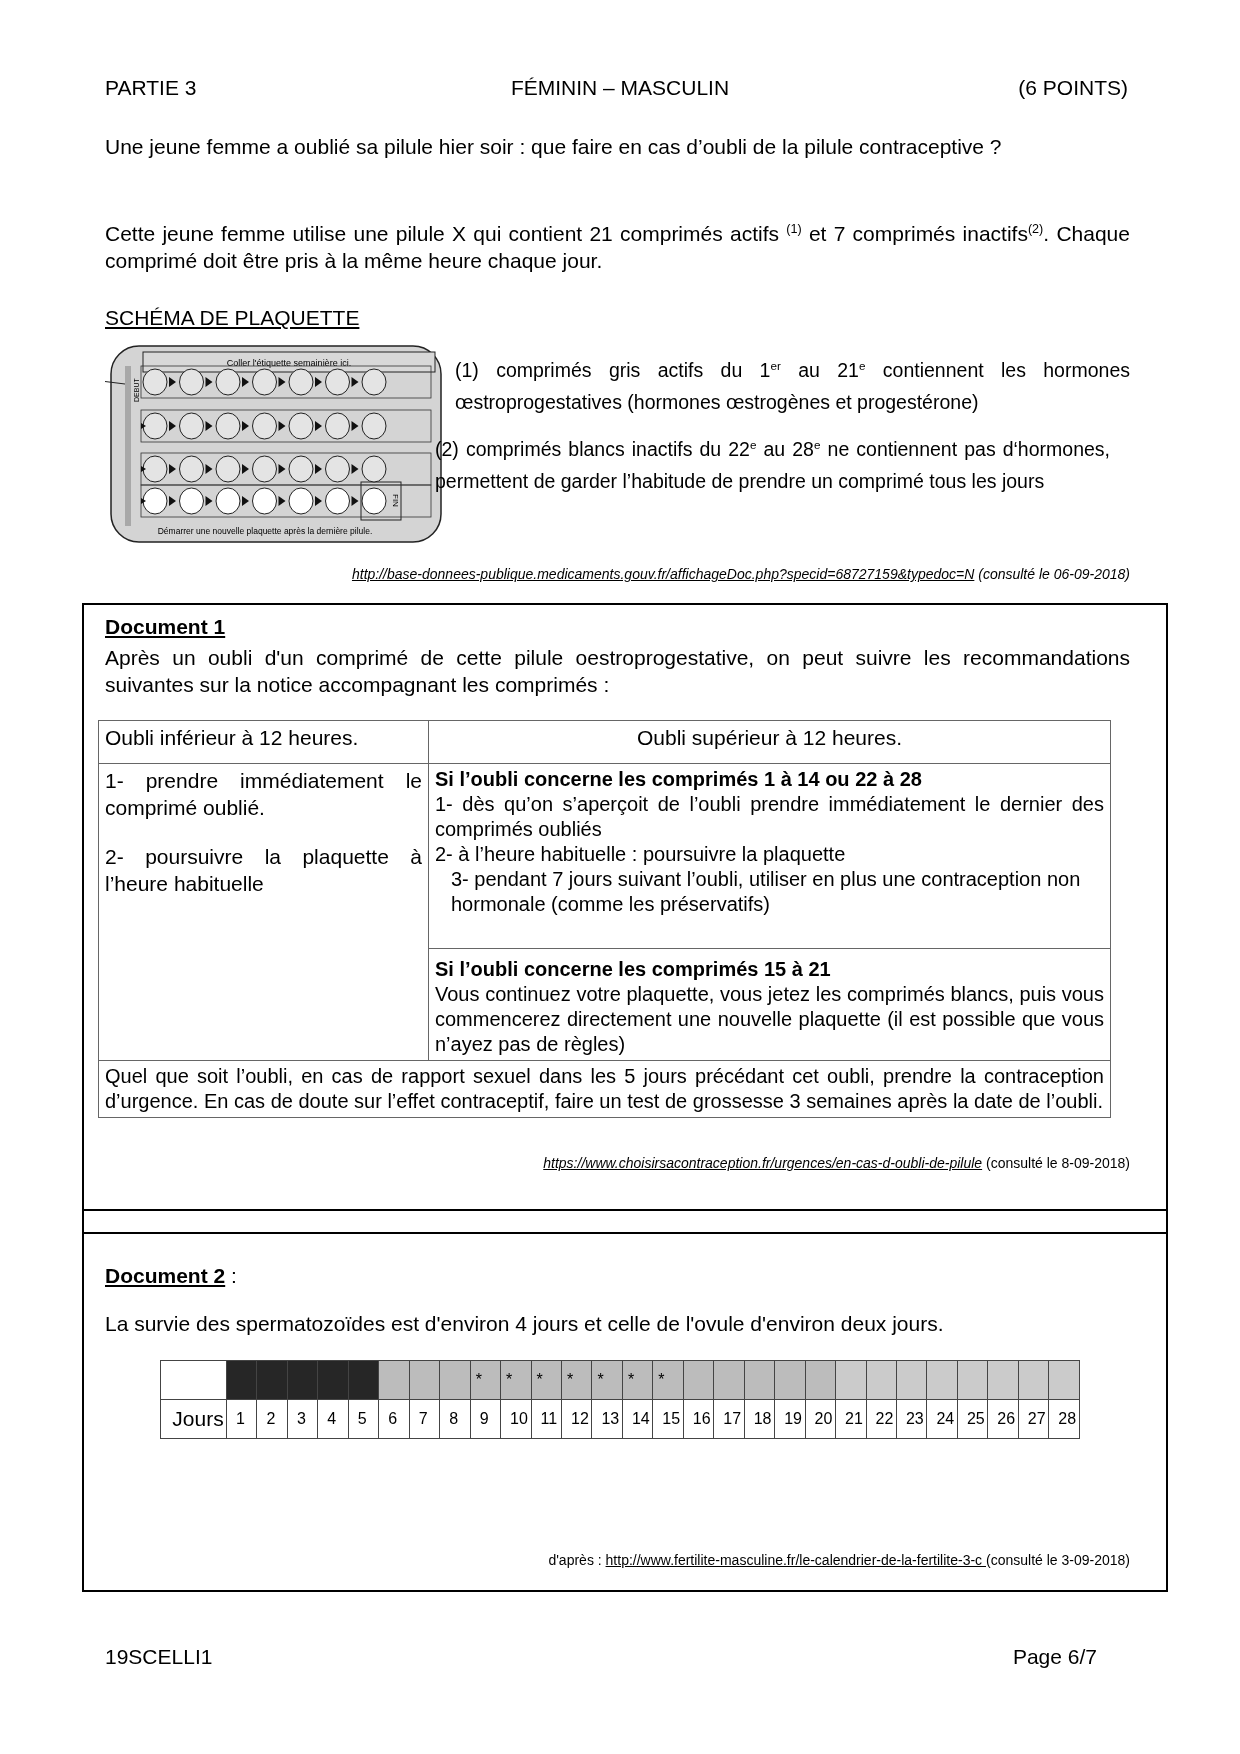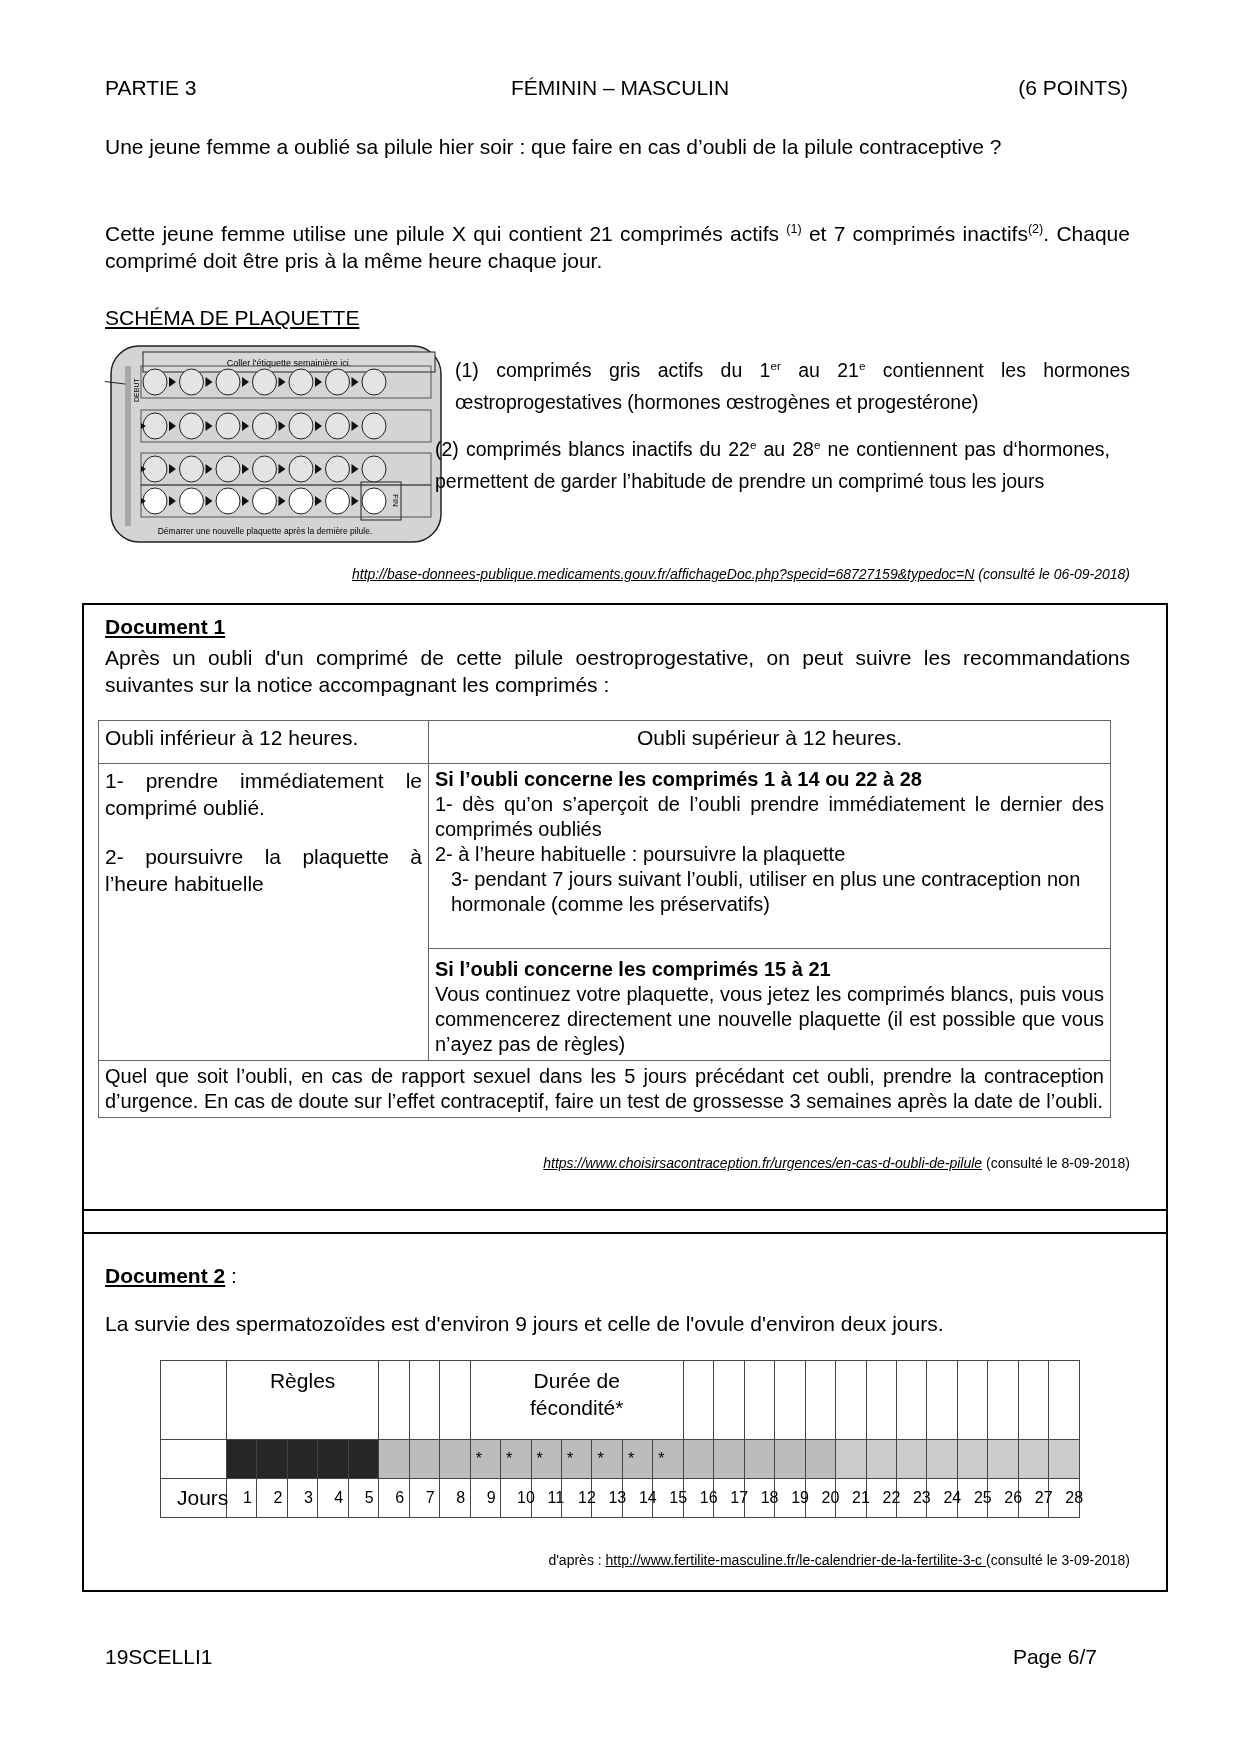--- a/index.html
+++ b/index.html
@@ -14,21 +14,21 @@
   .src .plain { font-style: normal; }
   .frame { border: 2px solid #000; box-sizing: border-box; }
   table { border-collapse: collapse; }
   .t1 td { border: 1px solid #666; vertical-align: top; padding: 3px 6px; font-size: 21px; line-height: 27px; }
   .t1 .small { font-size: 20px; line-height: 25px; text-align: justify; }
   .t2 { table-layout: fixed; }
   .t2 td { border: 1px solid #444; text-align: center; font-size: 16px; padding: 0; }
   .t2 .cap { font-size: 21px; height: 38px; border-color: #888; }
   .t2 .head td { height: 72px; vertical-align: top; font-size: 21px; line-height: 27px; padding-top: 6px; }
   .t2 .shade td { height: 38px; }
-  .t2 .days td { height: 38px; font-size: 16px; text-align: left; padding-left: 16px; }
+  .t2 .days td { height: 38px; font-size: 16px; text-align: left; padding-left: 9px; }
   .t2 .days td.lbl { font-size: 21px; text-align: center; }
   .dark { background: #262626; }
   .gray { background: #bcbcbc; }
   .light { background: #cbcbcb; }
 </style>
 </head>
 <body>
 
 <div class="abs hdr" style="left:105px;">PARTIE 3</div>
 <div class="abs hdr" style="left:0; width:1240px; text-align:center;">FÉMININ – MASCULIN</div>
@@ -168,21 +168,21 @@
   </table>
 
 <div class="abs src" style="left:105px; width:1025px; top:1155px; font-size:14px;">
   <span class="u">https://www.choisirsacontraception.fr/urgences/en-cas-d-oubli-de-pilule</span><span class="plain"> (consulté le 8-09-2018)</span>
 </div>
 
 <div class="abs frame" style="left:82px; top:1232px; width:1086px; height:360px;"></div>
 <div class="abs" style="left:105px; top:1264px; font-size:21px;">
   <span class="u" style="font-weight:bold;">Document 2</span><span> :</span>
 </div>
-<div class="abs" style="left:105px; top:1312px; font-size:21px;">La survie des spermatozoïdes est d'environ 9 jours et celle de l'ovule d'environ deux jours.</div>
+<div class="abs" style="left:105px; top:1312px; font-size:21px;">La survie des spermatozoïdes est d'environ 4 jours et celle de l'ovule d'environ deux jours.</div>
 
 <table class="abs t2" style="left:160px; top:1360px; width:920px;">
   <colgroup id="t2cols">
       <col style="width: 66px;">
       <col>
       <col>
       <col>
       <col>
       <col>
       <col>
@@ -203,41 +203,20 @@
       <col>
       <col>
       <col>
       <col>
       <col>
       <col>
       <col>
       <col>
     </colgroup>
   <tbody>
-  <tr class="head" id="t2head">
-        <td></td>
-        <td colspan="5">Règles</td>
-        <td></td>
-        <td></td>
-        <td></td>
-        <td colspan="7" style="padding: 6px 40px 0px;">Durée de fécondité*</td>
-        <td></td>
-        <td></td>
-        <td></td>
-        <td></td>
-        <td></td>
-        <td></td>
-        <td></td>
-        <td></td>
-        <td></td>
-        <td></td>
-        <td></td>
-        <td></td>
-        <td></td>
-      </tr>
   <tr class="shade" id="t2shade">
         <td></td>
         <td class="dark"></td>
         <td class="dark"></td>
         <td class="dark"></td>
         <td class="dark"></td>
         <td class="dark"></td>
         <td class="gray"></td>
         <td class="gray"></td>
         <td class="gray"></td>

